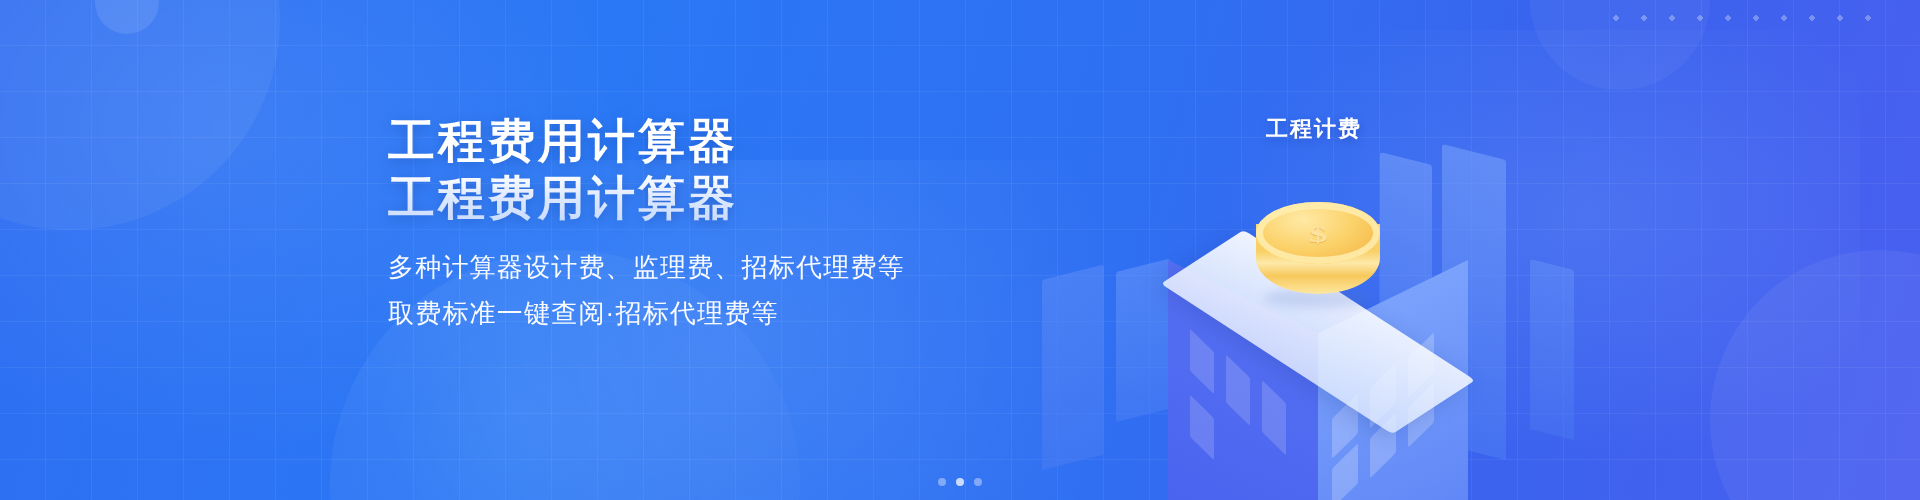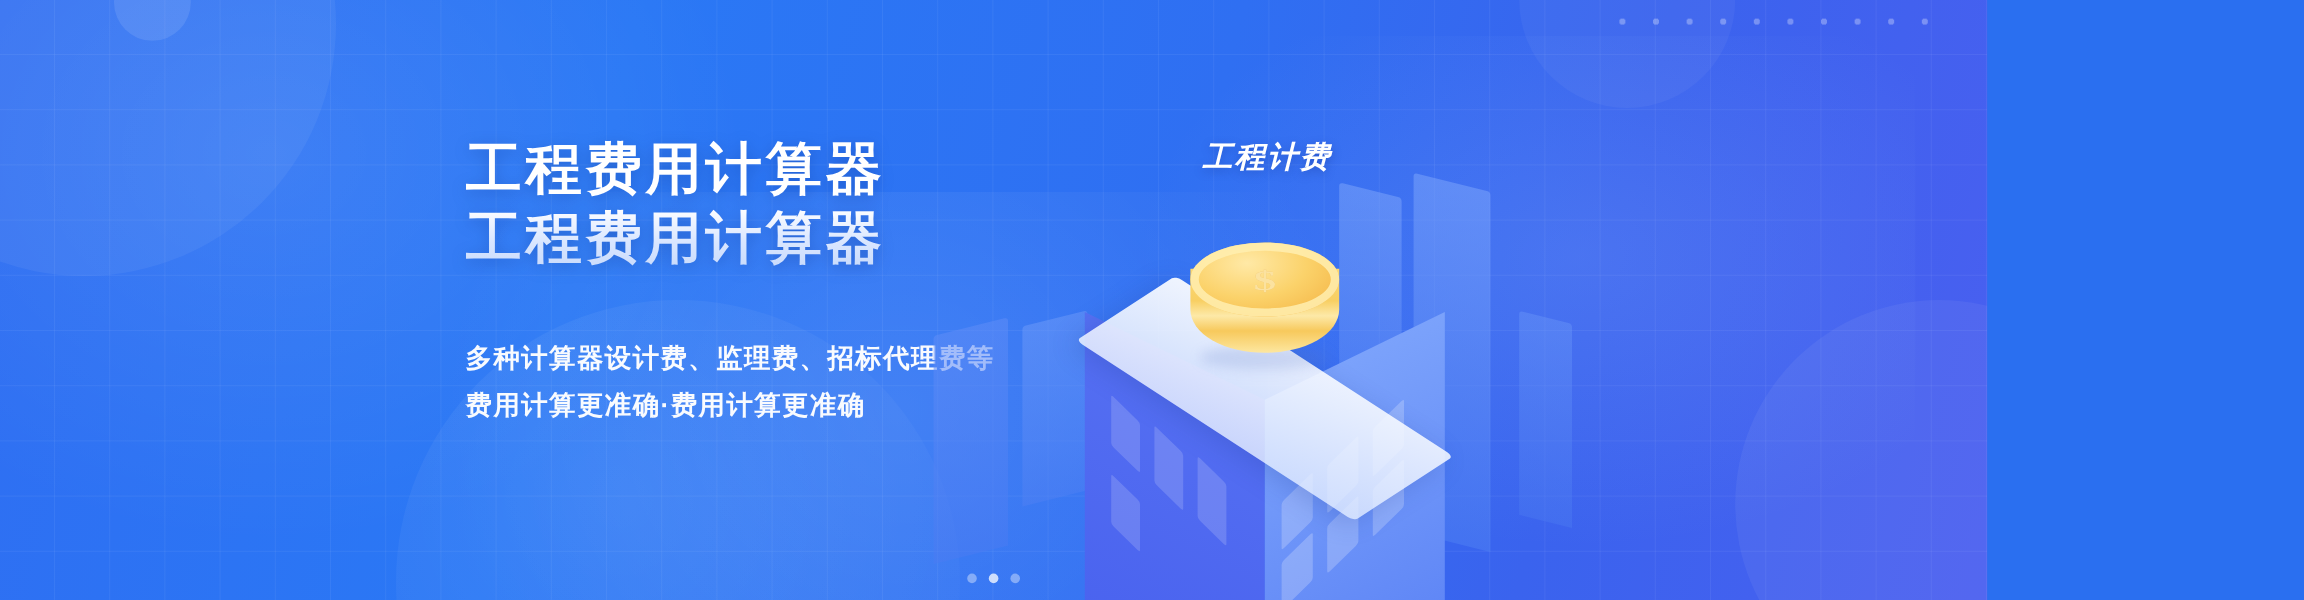--- a/index.html
+++ b/index.html
@@ -1,19 +1,19 @@
 <!DOCTYPE html>
 <html><head>
 <meta charset="utf-8">
 <style>
   html,body{margin:0;padding:0;background:#2a6ff0;}
   body{font-family:"Liberation Sans","DejaVu Sans",sans-serif;}
 
   .banner{
-    position:relative;width:1656px;height:500px;overflow:hidden;
+    position:relative;width:1920px;height:500px;overflow:hidden;
     background:linear-gradient(105deg,#2f6ef2 0%,#2a78f5 30%,#2f6ff2 58%,#3a63ee 78%,#4a5ff0 100%);
   }
   
   .glow-a{position:absolute;left:-80px;top:-120px;width:760px;height:620px;
     background:radial-gradient(ellipse at 40% 40%,rgba(255,255,255,.085),rgba(255,255,255,0) 62%);
     pointer-events:none;}
   .glow-b{position:absolute;left:300px;bottom:-260px;width:900px;height:600px;
     background:radial-gradient(ellipse at 50% 30%,rgba(255,255,255,.10),rgba(255,255,255,0) 60%);
     pointer-events:none;}
   .glow-c{position:absolute;right:60px;top:30px;width:700px;height:460px;
@@ -45,22 +45,22 @@
   .copy{position:absolute;left:388px;top:112px;width:640px;}
   .headline{
     font-size:47px;font-weight:bold;line-height:1.22;letter-spacing:3px;
     background:linear-gradient(180deg,#ffffff 0%,#ffffff 52%,#d9e6ff 78%,#c6d9fb 100%);
     -webkit-background-clip:text;background-clip:text;color:transparent;
     -webkit-text-fill-color:transparent;
     filter:drop-shadow(0 3px 6px rgba(12,48,130,.30));
     margin:0;white-space:nowrap;
   }
   .headline .ln{display:block;}
-  .sub{margin:52px 0 0 0;color:#ffffff;font-size:22px;line-height:1.78;
-       letter-spacing:1.2px;font-weight:700;opacity:.97;}
+  .sub{margin:17px 0 0 0;color:#ffffff;font-size:26px;line-height:1.78;
+       letter-spacing:1.2px;font-weight:400;opacity:.97;}
   .sub .ln{display:block;white-space:nowrap;}
 
   
   .art{position:absolute;right:340px;bottom:0;width:560px;height:500px;}
 
   .bar{position:absolute;bottom:0;border-radius:3px 3px 0 0;}
   .bar-a{left:22px;bottom:30px;width:62px;height:190px;
     background:linear-gradient(180deg,#5e8cf7,#4a7bf2);opacity:.55;
     transform:skewY(-14deg);transform-origin:bottom left;}
   .bar-b{left:96px;bottom:78px;width:54px;height:150px;
@@ -105,21 +105,21 @@
   .coin-dollar{position:absolute;left:0;top:4px;width:124px;height:56px;
     display:flex;align-items:center;justify-content:center;
     font-size:38px;font-weight:bold;color:#fbe2a0;
     text-shadow:0 1px 0 rgba(222,150,40,.5);
     transform:scaleY(.62);font-family:"Liberation Serif",serif;}
   .coin-shadow{position:absolute;left:8px;top:86px;width:108px;height:20px;border-radius:50%;
     background:rgba(90,120,200,.20);filter:blur(5px);}
 
   
   .badge{position:absolute;left:50%;top:-88px;margin-left:-52px;
-    font-size:25px;font-weight:bold;font-style:italic;color:#fff;letter-spacing:2px;
+    font-size:22px;font-weight:bold;color:#fff;letter-spacing:2px;
     white-space:nowrap;text-shadow:0 3px 8px rgba(20,50,140,.35);}
 
   
   .cdots{position:absolute;left:0;right:0;bottom:14px;display:flex;justify-content:center;gap:10px;}
   .cdot{width:8px;height:8px;border-radius:50%;background:rgba(255,255,255,.38);}
   .cdot.on{background:rgba(255,255,255,.75);}
 </style>
 </head>
 <body>
 
@@ -137,21 +137,21 @@
   <div class="circ circ5"></div>
   <div class="dots"></div>
 
   <div class="copy">
     <h1 class="headline">
       <span class="ln">工程费用计算器</span>
       <span class="ln">工程费用计算器</span>
     </h1>
     <p class="sub">
       <span class="ln">多种计算器设计费、监理费、招标代理费等</span>
-      <span class="ln">费用计算更准确·费用计算更准确</span>
+      <span class="ln">取费标准一键查阅·招标代理费等</span>
     </p>
   </div>
 
   <div class="art">
     <div class="bar bar-a"></div>
     <div class="bar bar-b"></div>
     <div class="bar bar-c"></div>
     <div class="bar bar-d"></div>
     <div class="bar bar-e"></div>
 

